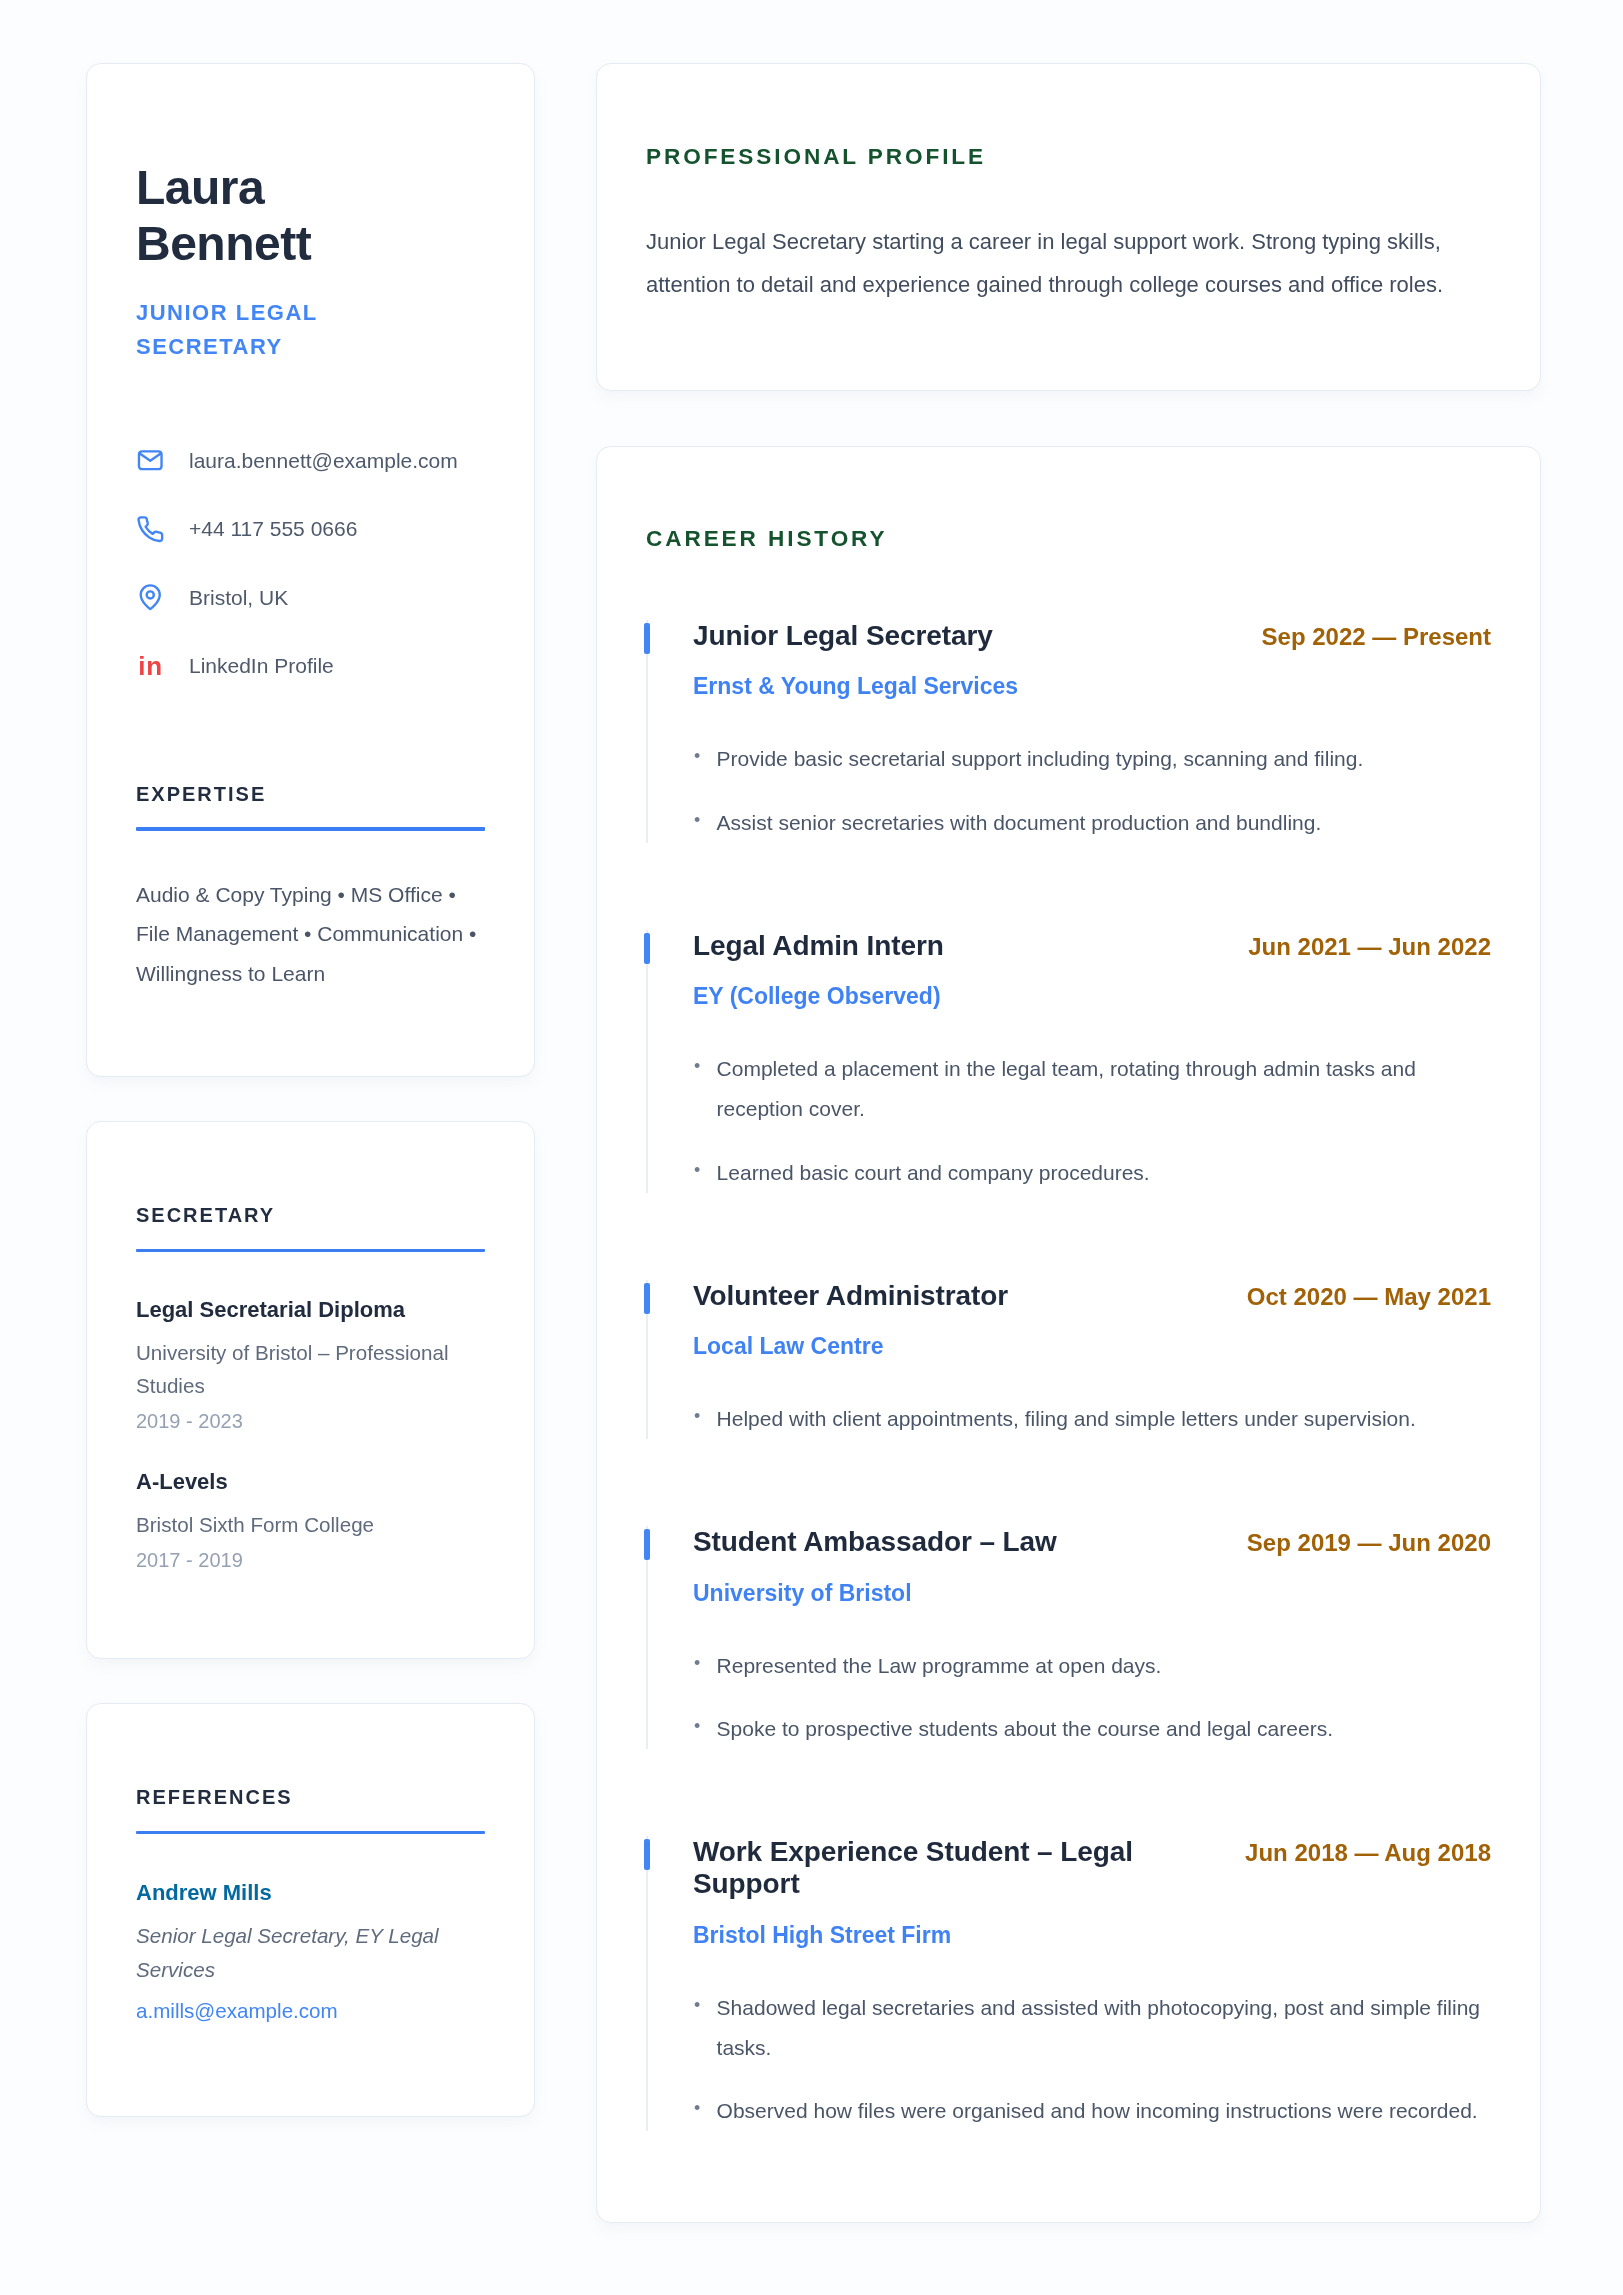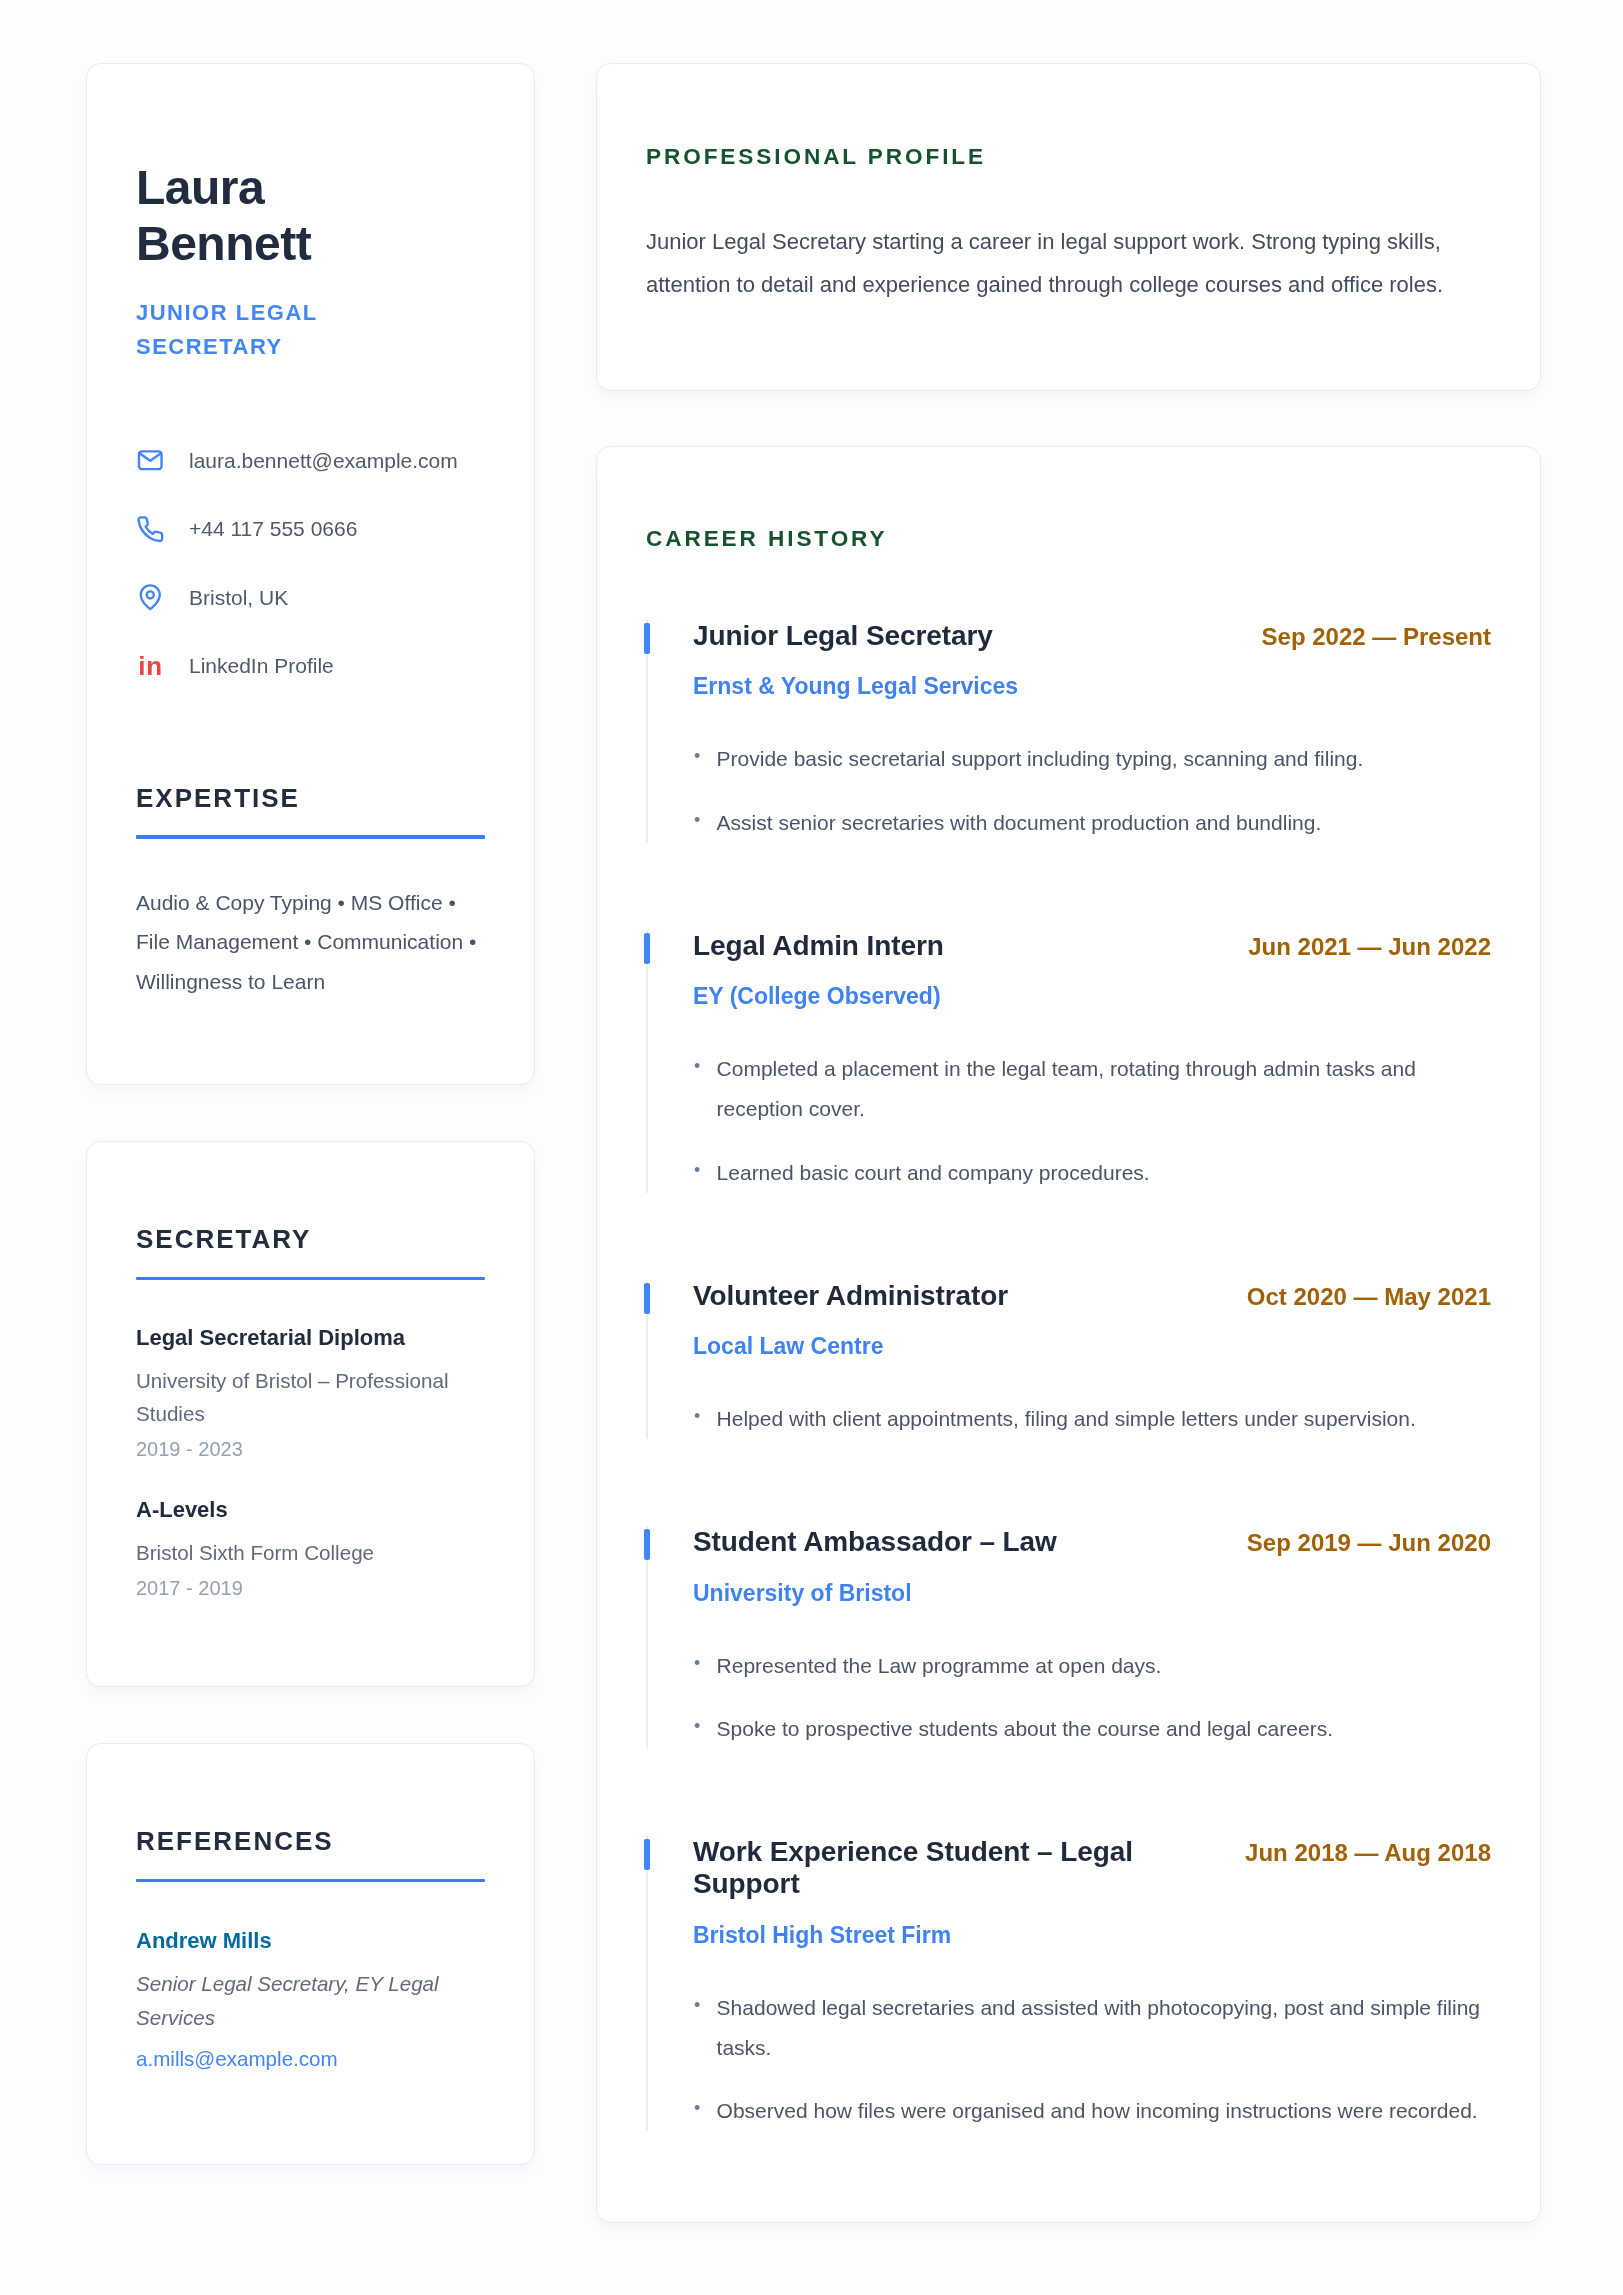--- a/index.html
+++ b/index.html
@@ -15,39 +15,39 @@
 
   .card {
     background:#ffffff;
     border:1px solid #e5ebf2;
     border-radius:14.7px;
     box-shadow:0 6.9px 12.8px rgba(140,160,185,0.08);
     box-sizing:border-box;
   }
 
   
-  .col-side { width:449px; flex:0 0 449px; display:flex; flex-direction:column; gap:56px; }
+  .col-side { width:449px; flex:0 0 449px; display:flex; flex-direction:column; gap:44px; }
 
   .id-card { padding:96px 49px 83px; }
   .name {
     font-size:48px; font-weight:700; color:#212c3f;
     line-height:1.16; letter-spacing:-0.5px; max-width:265px;
   }
   .role {
     margin-top:24.5px; font-size:22px; font-weight:700; color:#4285f4;
     letter-spacing:1.5px; line-height:1.55; max-width:294px;
   }
   .contacts { margin-top:82px; display:flex; flex-direction:column; gap:39px; }
   .contact { display:flex; align-items:center; gap:23.6px; }
   .cicon { width:29.4px; height:29.4px; flex:0 0 29.4px; display:flex; align-items:center; justify-content:center; }
   .cicon svg { width:28.5px; height:28.5px; stroke:#4285f4; fill:none; stroke-width:2; stroke-linecap:round; stroke-linejoin:round; }
   .in-glyph { font-size:26px; font-weight:800; color:#ef4444; letter-spacing:1px; line-height:1; }
   .contact-text { font-size:21px; color:#4e5a6b; }
 
-  .sec-head { font-size:26px; font-weight:700; color:#222d40; letter-spacing:2px; }
+  .sec-head { font-size:20px; font-weight:700; color:#222d40; letter-spacing:2px; }
   .sec-rule { margin-top:21.6px; height:3.4px; background:#3b7ef3; border-radius:1px; }
   .expertise { margin-top:102px; }
   .skills { margin-top:44px; font-size:21px; color:#4a5568; line-height:1.88; }
 
   .edu-card { padding:82px 49px 86px; }
   .edu-entry { margin-top:45px; }
   .edu-entry.second { margin-top:36px; }
   .edu-title { font-size:22px; font-weight:700; color:#212c3f; }
   .edu-school { margin-top:12.8px; font-size:20.6px; color:#5f6b7d; line-height:1.62; }
   .edu-years { margin-top:7.9px; font-size:20px; color:#95a1b3; }

